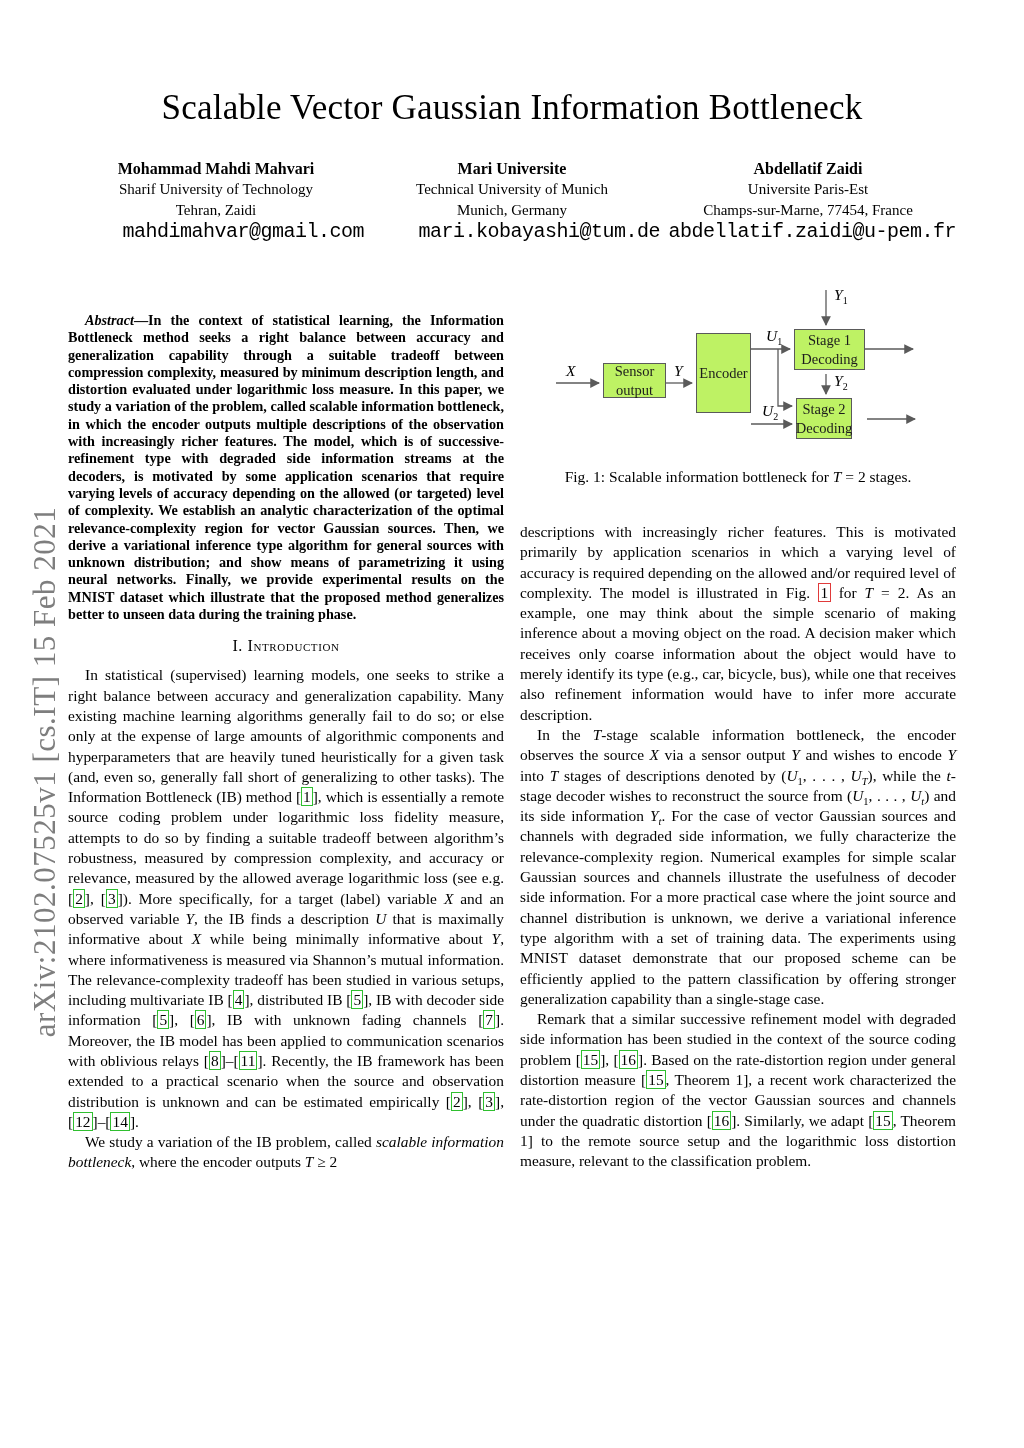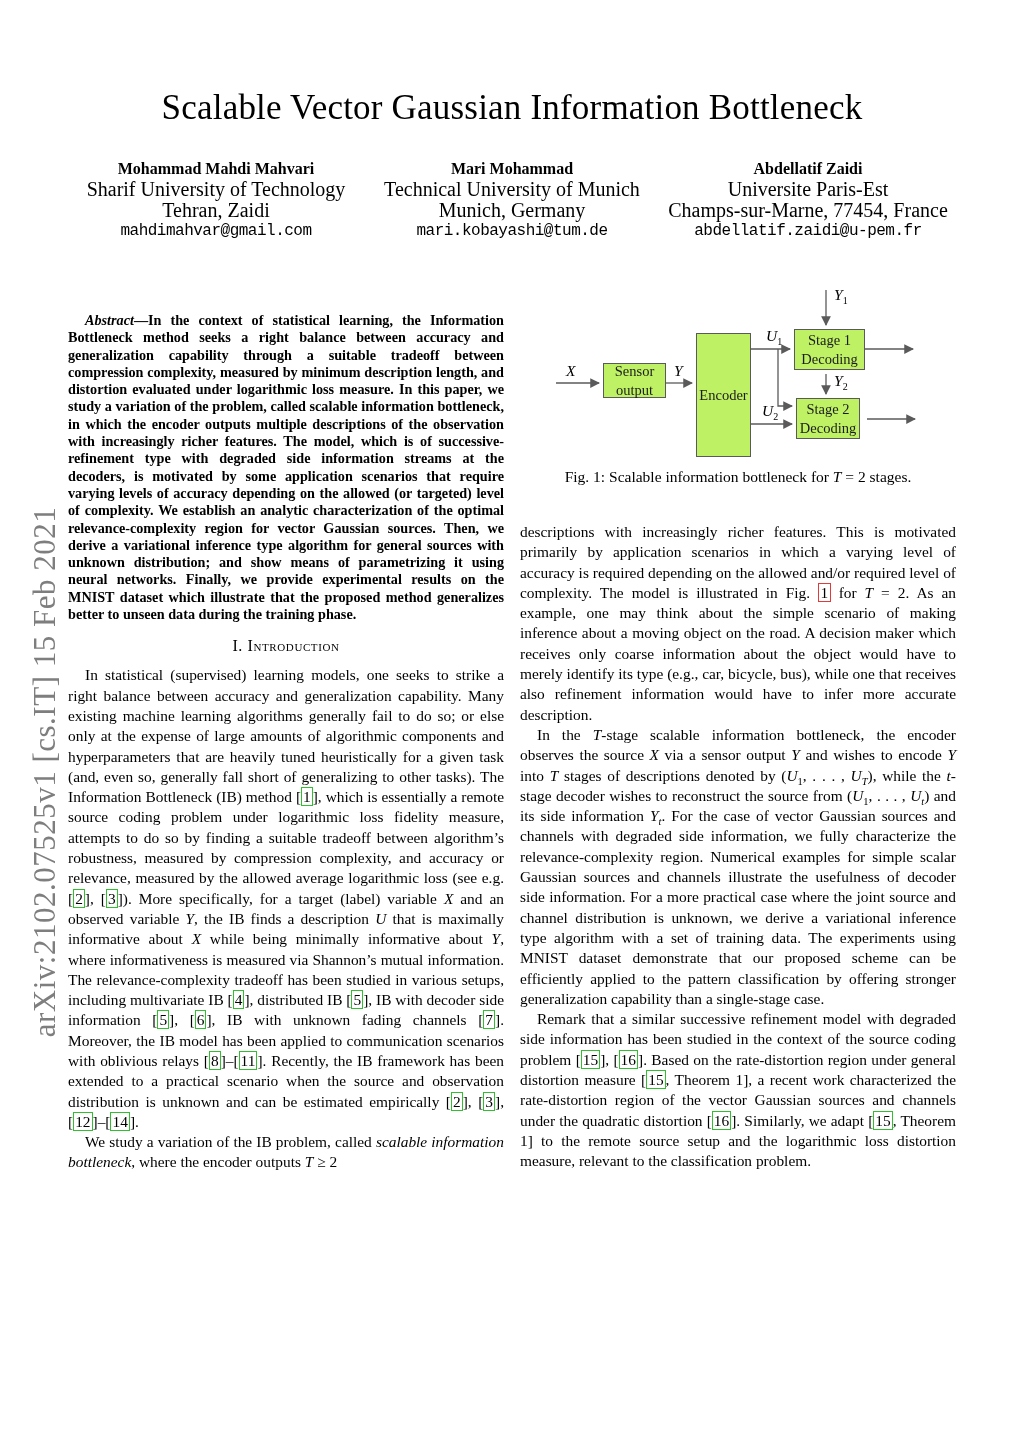--- a/index.html
+++ b/index.html
@@ -29,22 +29,22 @@
     font-size:35px;
     font-weight:normal;
     letter-spacing:0.2px;
   }
   .authors{
     display:flex;
     margin:30px 68px 0 68px;
   }
   .author{flex:1;text-align:center;line-height:21px;}
   .a-name{font-size:16px;font-weight:bold;}
-  .a-affil,.a-city{font-size:20px;}
-  .a-email{font-size:16px;font-family:"Liberation Mono", monospace;letter-spacing:-0.5px;}
+  .a-affil,.a-city{font-size:15px;}
+  .a-email{font-size:20px;font-family:"Liberation Mono", monospace;letter-spacing:-0.5px;text-align:right;}
   
   .columns{
     display:flex;
     gap:16px;
     margin:42px 68px 0 68px;
   }
   .col{width:436px;}
   p{margin:0;}
   .abstract{
     margin-top:28px;
@@ -93,23 +93,23 @@
   .fbox{
     position:absolute;
     box-sizing:border-box;
     border:1.3px solid #5a5a5a;
     display:flex;align-items:center;justify-content:center;
     text-align:center;
     line-height:1.25;
     background:#bef264;
   }
   .fbox.sensor {left:65px; top:79px; width:63px; height:35px;}
-  .fbox.encoder{left:158px;top:49px; width:55px; height:124px;}
+  .fbox.encoder{left:158px;top:49px; width:55px; height:80px;}
   .fbox.stage1 {left:256px;top:45px; width:71px; height:41px;}
-  .fbox.stage2 {left:258px;top:114px;width:64px; height:41px;}
+  .fbox.stage2 {left:258px;top:114px;width:56px; height:41px;}
   .flabel{
     position:absolute;
     font-size:15.5px;
     font-style:italic;
     color:#000000;
   }
   .flabel sub{font-size:10px;font-style:normal;}
   .fl-x {left:28px; top:78px;}
   .fl-y {left:136px;top:78px;}
   .fl-u1{left:228px;top:43px;}
@@ -133,21 +133,21 @@
   <h1 class="title">Scalable Vector Gaussian Information Bottleneck</h1>
 
   <div class="authors">
     <div class="author">
       <div class="a-name">Mohammad Mahdi Mahvari</div>
       <div class="a-affil">Sharif University of Technology</div>
       <div class="a-city">Tehran, Zaidi</div>
       <div class="a-email">mahdimahvar@gmail.com</div>
     </div>
     <div class="author">
-      <div class="a-name">Mari Mohammad</div>
+      <div class="a-name">Mari Universite</div>
       <div class="a-affil">Technical University of Munich</div>
       <div class="a-city">Munich, Germany</div>
       <div class="a-email">mari.kobayashi@tum.de</div>
     </div>
     <div class="author">
       <div class="a-name">Abdellatif Zaidi</div>
       <div class="a-affil">Universite Paris-Est</div>
       <div class="a-city">Champs-sur-Marne, 77454, France</div>
       <div class="a-email">abdellatif.zaidi@u-pem.fr</div>
     </div>

